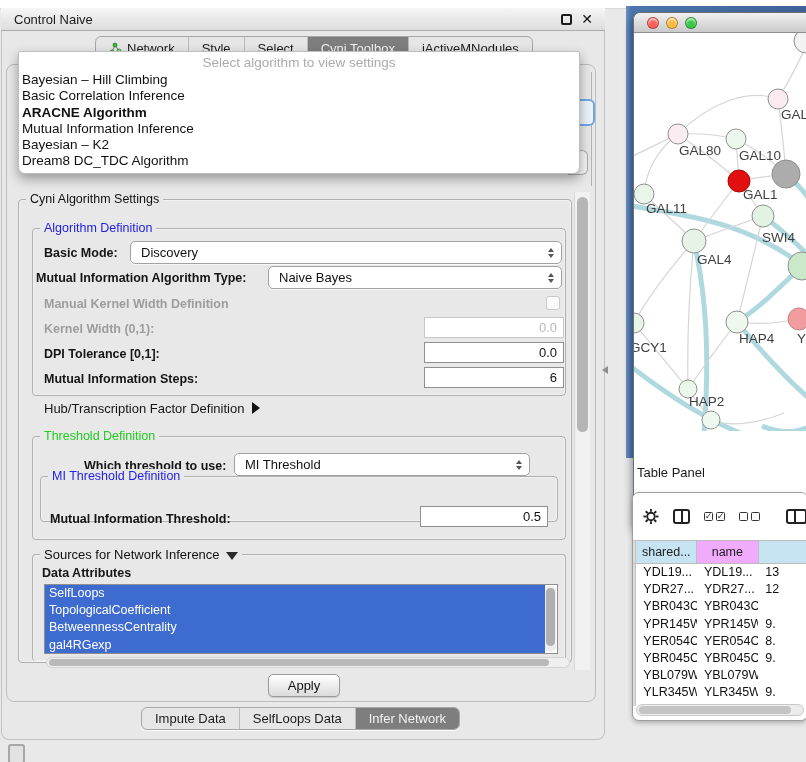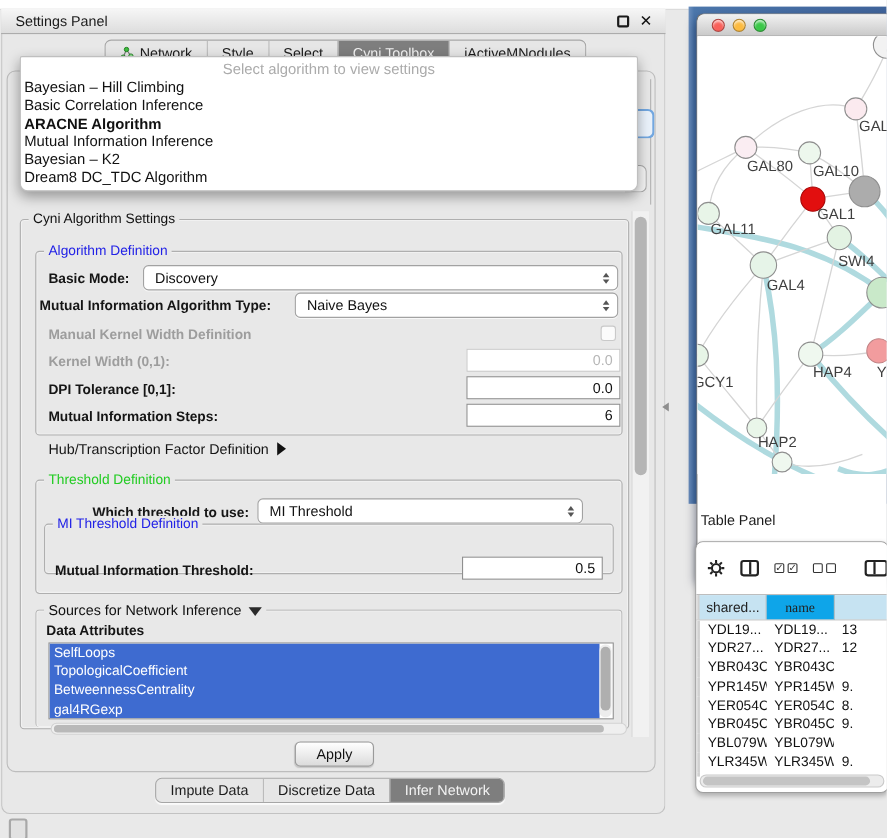--- a/index.html
+++ b/index.html
@@ -101,21 +101,21 @@
                border-right:6px solid #8E8E8E;}
   .corner-icon{left:8px;top:744px;width:17px;height:20px;border:2px solid #A8A8A8;border-radius:3px;background:#E2E2E2;box-sizing:border-box;}
 </style>
 </head>
 <body>
 
 <div class="abs top-strip"></div>
 
 <div class="abs cp-window"></div>
 <div class="abs cp-titlebar">
-  <span class="cp-title">Settings Panel</span>
+  <span class="cp-title">Control Naive</span>
   <span class="cp-ctrls">
     <span class="float-btn"></span>
     <span class="close-btn">✕</span>
   </span>
 </div>
 
 <div class="abs" style="left:95px;top:36px;">
   <div class="tab-strip">
     <div class="tab">
       <svg class="net-ico" viewBox="0 0 13 13">
@@ -239,21 +239,21 @@
 <div class="abs apply-btn">
   <span>Apply</span>
 </div>
 
 <div class="abs" style="left:141px;top:707px;">
   <div class="tab-strip" style="height:21px;">
     <div class="tab" style="line-height:21px;">
         <span>Impute Data</span>
       </div>
     <div class="tab">
-        <span>Discretize Data</span>
+        <span>SelfLoops Data</span>
       </div>
     <div class="tab sel">
         <span>Infer Network</span>
       </div>
   </div>
 </div>
 
 <div class="abs split-arrow"></div>
 
 <div class="abs desktop"></div>
@@ -359,21 +359,21 @@
       </span>
     <span class="cb-pair">
         <span class="cb"></span>
         <span class="cb"></span>
       </span>
     <span class="split-ico" style="margin-left:12px;width:22px;"></span>
   </div>
   <div class="thead">
     <span class="gutter"></span>
     <span class="th" style="width:75px;background:#C6E3F2;">shared...</span>
-    <span class="th" style="width:76px;background:#0ea5e9;font-family:Liberation Serif, serif;">name</span>
+    <span class="th" style="width:76px;background:#f0abfc;">name</span>
     <span class="th" style="width:60px;background:#C6E3F2;border-right:none;"></span>
   </div>
   <div style="overflow:hidden;height:142px;">
     <div class="trow">
       <span class="gutter"></span>
       <span class="td" style="width:75px;">YDL19...</span>
       <span class="td" style="width:76px;">YDL19...</span>
       <span class="td" style="width:60px;">13</span>
     </div>
     <div class="trow">

